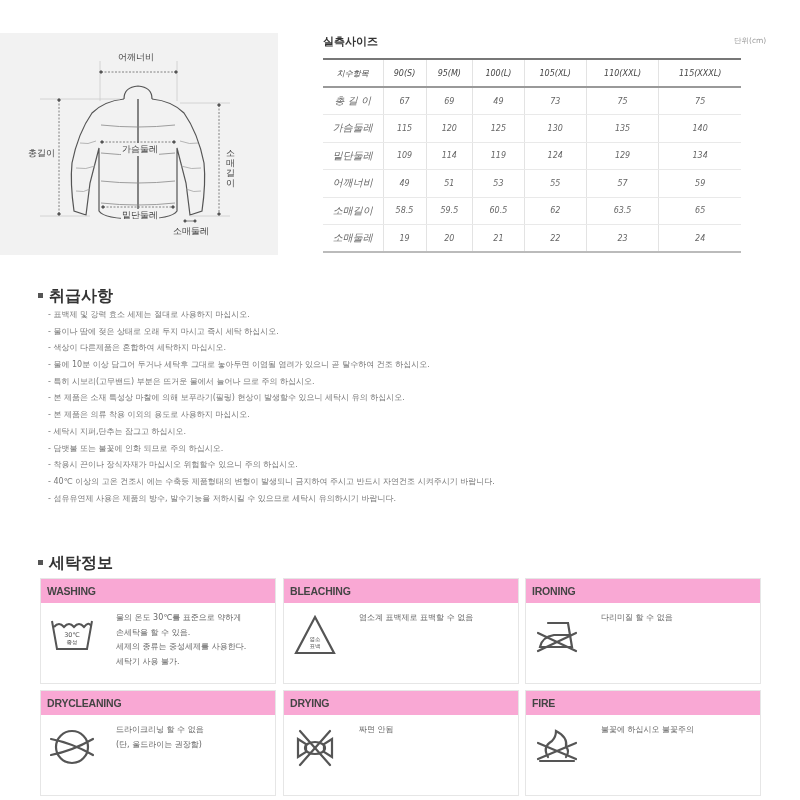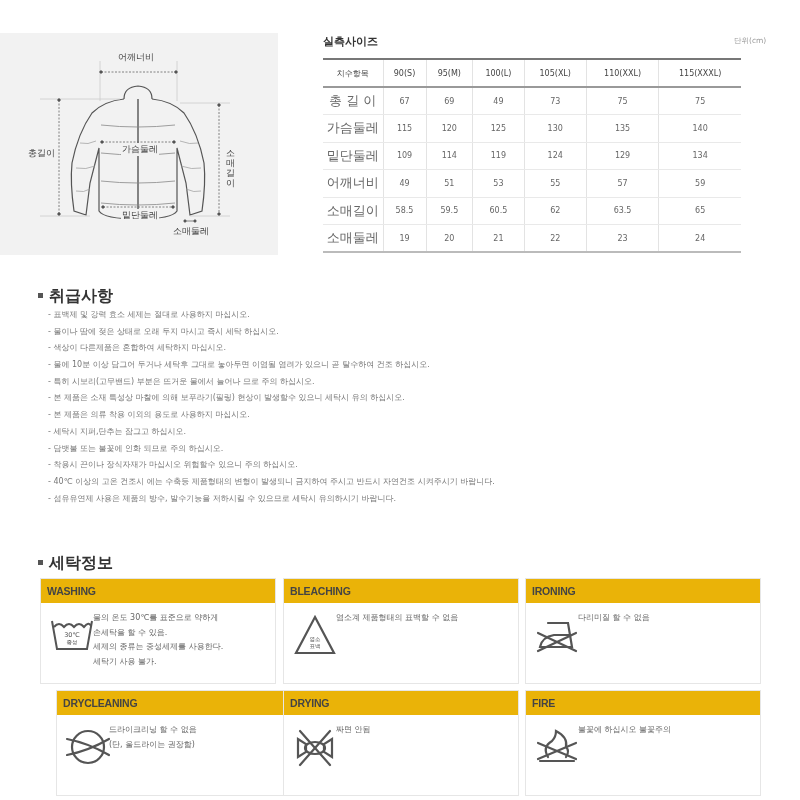--- a/index.html
+++ b/index.html
@@ -14,47 +14,47 @@
   .dlabel.total { left: 28px; top: 114px; }
   .dlabel.chest { left: 121px; top: 110px; background: #f2f2f2; padding: 0 1px; }
   .dlabel.sleeve { left: 226px; top: 115px; width: 14px; line-height: 10px; white-space: normal; }
   .dlabel.hem { left: 121px; top: 176px; background: #f2f2f2; padding: 0 1px; }
   .dlabel.cuff { left: 173px; top: 192px; }
 
   
   .size-title { position: absolute; left: 323px; top: 34px; font-size: 11px; font-weight: bold; color: #333; }
   .size-unit { position: absolute; left: 710px; top: 36px; font-size: 7.5px; color: #999; margin-left: 24px; }
   table.size { position: absolute; left: 323px; top: 58px; width: 418px; border-collapse: collapse; font-size: 8px; color: #666; }
-  table.size th, table.size td { text-align: center; height: 27.5px; border-right: 1px solid #e3e3e3; border-bottom: 1px solid #e9e9e9; font-weight: normal; }
+  table.size th, table.size td { text-align: center; height: 27.5px; border-right: 1px solid #e3e3e3; border-bottom: 1px solid #e9e9e9; font-weight: normal; font-style: italic; }
   table.size th:last-child, table.size td:last-child { border-right: none; }
   table.size thead th { border-top: 2px solid #777; border-bottom: 2px solid #999; color: #444; height: 28px; }
   table.size tbody tr:last-child td { border-bottom: 2px solid #bbb; }
-  table.size td.rowhead { color: #666; font-size: 13px; }
+  table.size td.rowhead { color: #666; font-size: 10px; }
   table.size th:first-child, table.size td:first-child { width: 60px; }
 
   
   .section-title { position: absolute; left: 38px; font-size: 16px; font-weight: bold; color: #333; }
   .section-title .bullet { display: inline-block; width: 5px; height: 5px; background: #555; margin-right: 6px; vertical-align: middle; position: relative; top: -1px; }
   .care-title { top: 286px; }
   .wash-title { top: 553px; }
 
   ul.care { position: absolute; left: 48px; top: 307px; list-style: none; font-size: 8px; color: #777; }
   ul.care li { height: 16.7px; line-height: 16.7px; white-space: nowrap; }
   ul.care li::before { content: "- "; }
 
   
   .card { position: absolute; width: 236px; height: 106px; border: 1px solid #e6e6e6; background: #fff; }
-  .card .chead { height: 24px; background: #eab308; font-family: "Liberation Sans", sans-serif; font-size: 10.5px; font-weight: bold; color: #444; padding-left: 6px; line-height: 24px; letter-spacing: -0.2px; }
+  .card .chead { height: 24px; background: #f9a8d4; font-family: "Liberation Sans", sans-serif; font-size: 10.5px; font-weight: bold; color: #444; padding-left: 6px; line-height: 24px; letter-spacing: -0.2px; }
   .card .icon { position: absolute; left: 8px; top: 34px; width: 46px; height: 44px; }
-  .card .ctext { position: absolute; left: 52px; top: 32px; font-size: 8px; color: #666; line-height: 14.5px; }
+  .card .ctext { position: absolute; left: 75px; top: 32px; font-size: 8px; color: #666; line-height: 14.5px; }
   .card .ctext div { white-space: nowrap; }
   .c1 { left: 40px; top: 578px; }
   .c2 { left: 283px; top: 578px; }
   .c3 { left: 525px; top: 578px; }
-  .c4 { left: 40px; top: 690px; margin-left: 16px; }
+  .c4 { left: 40px; top: 690px; }
   .c5 { left: 283px; top: 690px; }
   .c6 { left: 525px; top: 690px; }
 </style>
 </head>
 <body>
 
 <div class="diagram">
   <svg width="278" height="222" viewBox="0 0 278 222">
     <g fill="none" stroke="#555" stroke-width="1.2">
 
@@ -230,21 +230,21 @@
 </div>
 
 <div class="card c2">
   <div class="chead">BLEACHING</div>
   <svg class="icon" viewBox="0 0 46 44">
     <path d="M23 4 L42 40 L4 40 Z" fill="none" stroke="#555" stroke-width="2.2" stroke-linejoin="miter"></path>
     <text x="23" y="28" font-size="5.5" text-anchor="middle" fill="#555" font-family="DejaVu Sans, sans-serif">염소</text>
     <text x="23" y="35" font-size="5.5" text-anchor="middle" fill="#555" font-family="DejaVu Sans, sans-serif">표백</text>
   </svg>
   <div class="ctext">
-    <div>염소계 제품형태의 표백할 수 없음</div>
+    <div>염소계 표백제로 표백할 수 없음</div>
   </div>
 </div>
 
 <div class="card c3">
   <div class="chead">IRONING</div>
   <svg class="icon" viewBox="0 0 46 44">
     <g fill="none" stroke="#555" stroke-width="2.2" stroke-linecap="round">
       <path d="M14 10 L34 10 Q36 22 38 34 L6 34 Q8 24 20 22 L36 22"></path>
       <line x1="4" y1="20" x2="42" y2="38"></line>
       <line x1="4" y1="38" x2="42" y2="20"></line>

